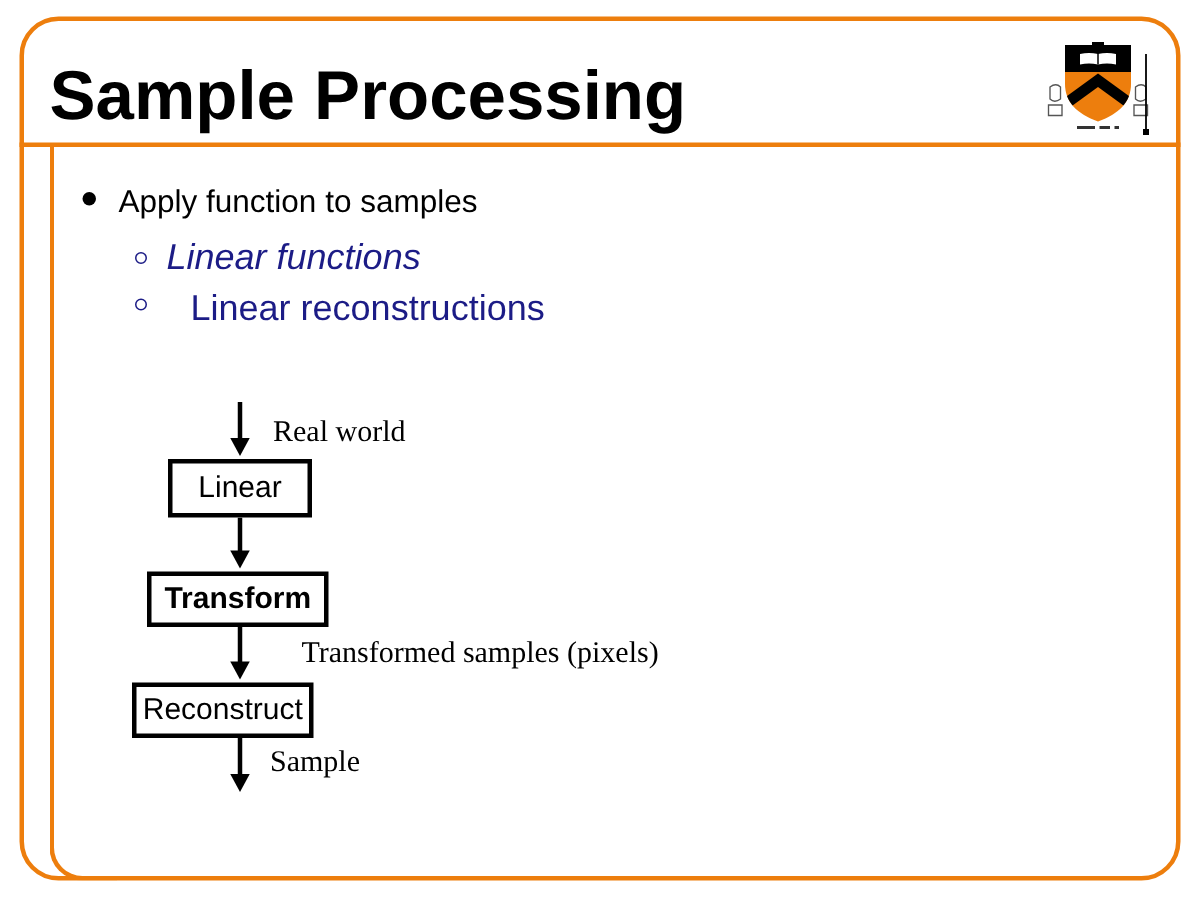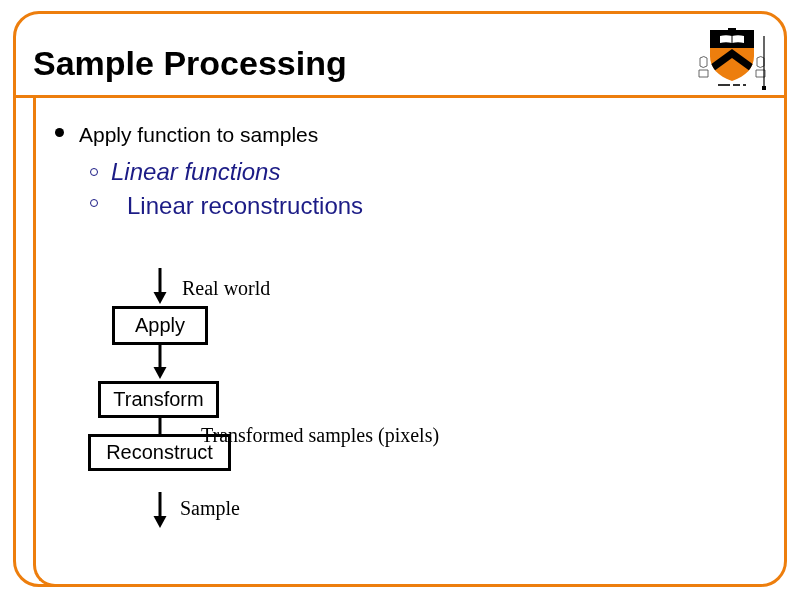--- a/index.html
+++ b/index.html
@@ -21,21 +21,21 @@
     position:absolute;left:13px;top:95px;width:774px;height:3px;background:var(--orange);
   }
   .inner-line{
     position:absolute;left:33px;top:97px;width:42px;height:487px;
     border-left:3px solid var(--orange);border-bottom:3px solid var(--orange);
     border-bottom-left-radius:22px;
   }
   
   .title{
     position:absolute;left:33px;top:44px;margin:0;
-    font-size:34px;font-weight:bold;line-height:38px;letter-spacing:0px;color:var(--ink);
+    font-size:46px;font-weight:bold;line-height:38px;letter-spacing:0px;color:var(--ink);
   }
   
   .bullet-dot{
     position:absolute;left:55px;top:128px;width:9px;height:9px;border-radius:50%;background:var(--ink);
   }
   .bullet-main-text{
     position:absolute;left:79px;top:120px;font-size:21px;line-height:30px;color:var(--ink);white-space:nowrap;
   }
   .sub-ring{
     position:absolute;width:8px;height:8px;border-radius:50%;
@@ -49,22 +49,22 @@
   .sub1{left:111px;top:158px;font-style:italic;}
   .sub2{left:127px;top:192px;}
   
   .arrows{position:absolute;left:0;top:0;width:800px;height:600px;pointer-events:none;}
   .pbox{
     position:absolute;border:3px solid var(--ink);background:#fff;box-sizing:border-box;
     display:flex;align-items:center;justify-content:center;
     font-size:20px;color:var(--ink);
   }
   .box-sample{left:112px;top:306px;width:96px;height:39px;}
-  .box-transform{left:98px;top:381px;width:121px;height:37px;}
-  .box-reconstruct{left:88px;top:434px;width:143px;height:37px;}
+  .box-transform{left:98px;top:381px;width:121px;height:37px;font-weight:bold;}
+  .box-reconstruct{left:88px;top:455px;width:121px;height:37px;}
   .flabel{
     position:absolute;font-family:"Liberation Serif",serif;font-size:20px;line-height:22px;
     color:var(--ink);white-space:nowrap;
   }
   .lab1{left:182px;top:277px;}
   .lab2{left:182px;top:350px;}
   .lab3{left:185px;top:424px;margin-left:16px;}
   .lab4{left:180px;top:497px;}
   
   .logo{position:absolute;left:696px;top:28px;width:76px;height:66px;}
@@ -143,21 +143,21 @@
       <line x1="160" y1="418" x2="160" y2="442" stroke="#000" stroke-width="3"></line>
       <polygon points="153.5,441 166.5,441 160,453" fill="#000"></polygon>
     </g>
     <g>
       <line x1="160" y1="492" x2="160" y2="517" stroke="#000" stroke-width="3"></line>
       <polygon points="153.5,516 166.5,516 160,528" fill="#000"></polygon>
     </g>
   </svg>
 
   <div class="pbox box-sample">
-    <span>Apply</span>
+    <span>Linear</span>
   </div>
   <div class="pbox box-transform">
     <span>Transform</span>
   </div>
   <div class="pbox box-reconstruct">
     <span>Reconstruct</span>
   </div>
 
   <div class="flabel lab1">Real world</div>
   <div class="flabel lab3">Transformed samples (pixels)</div>

